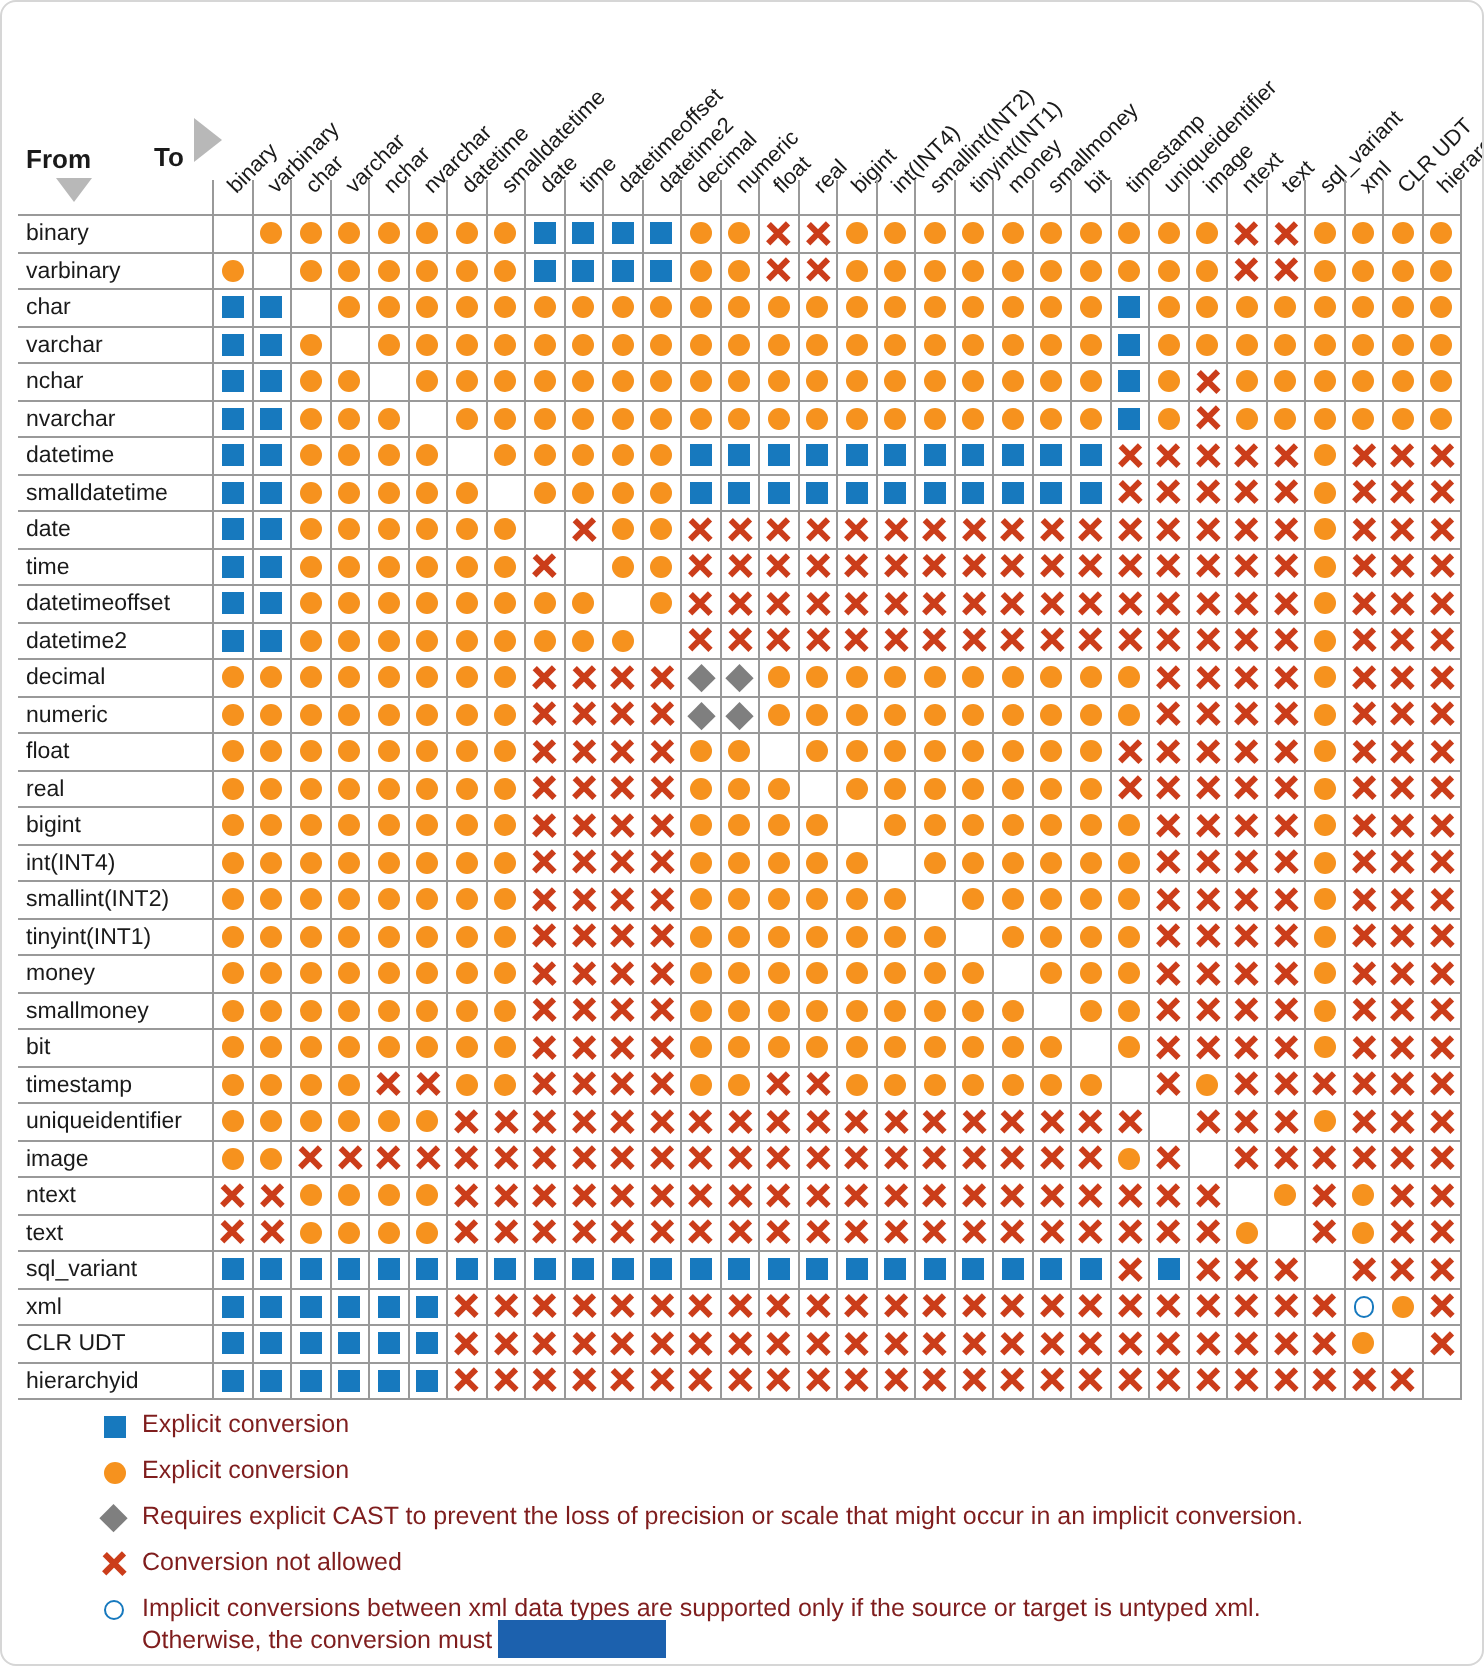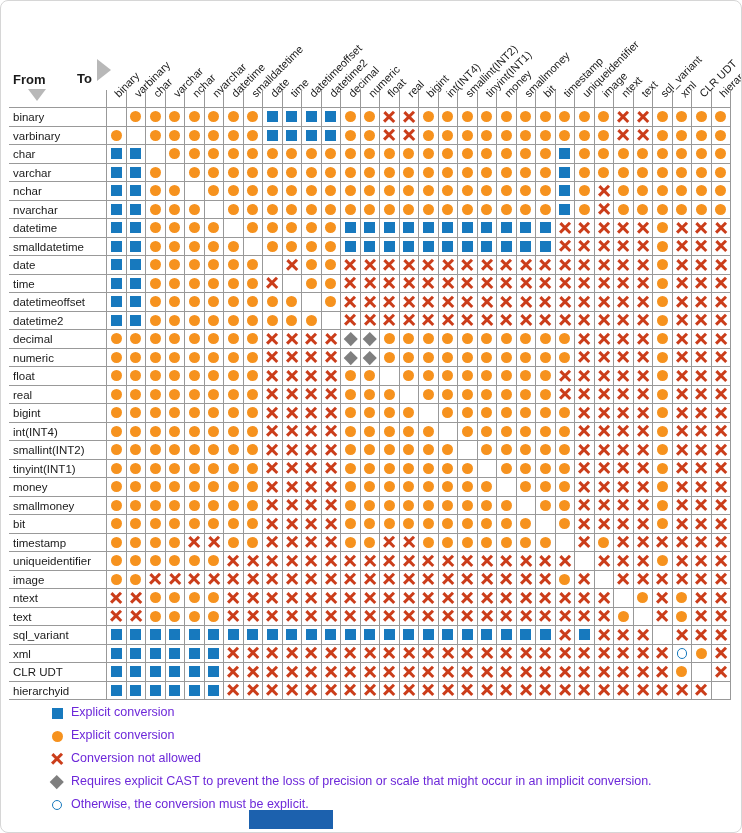--- a/index.html
+++ b/index.html
@@ -35,21 +35,21 @@
   .sym-I::before { content:""; position:absolute; inset:0; margin:auto; width:11px; height:11px; border-radius:50%; background:#f6921e; }
   .sym-D::before { content:""; position:absolute; inset:0; margin:auto; width:9.5px; height:9.5px; background:#7f7f7f; transform:rotate(45deg); }
   .sym-O::before { content:""; position:absolute; inset:0; margin:auto; width:8.5px; height:8.5px; border:1.8px solid #1779be; border-radius:50%; background:#fff; }
   .sym-X::before, .sym-X::after { content:""; position:absolute; left:50%; top:50%; width:13.5px; height:3.4px; background:#cb3d1a; }
   .sym-X::before { transform:translate(-50%,-50%) rotate(45deg); }
   .sym-X::after  { transform:translate(-50%,-50%) rotate(-45deg); }
 
   .legend { position:absolute; left:48px; top:704px; width:660px; }
   .legend-item { display:flex; align-items:flex-start; margin-bottom:7px; }
   .legend-marker { position:relative; width:16px; height:16px; flex:0 0 16px; margin-right:6px; }
-  .legend-text { font-size:12.5px; color:#6d28d9; line-height:15.5px; }
+  .legend-text { font-size:12.5px; color:#7f1d1d; line-height:15.5px; }
 
   .footer-bar { position:absolute; left:248px; top:809px; width:84px; height:19px; background:#1c61ae; }
 </style>
 </head>
 <body>
 
 <div class="card">
   <div class="from-label">From</div>
   <div class="tri-down"></div>
   <div class="to-label">To</div>
@@ -1191,32 +1191,33 @@
           <div>Explicit conversion</div>
         </div>
       </div>
       <div class="legend-item">
         <span class="legend-marker sym-I"></span>
         <div class="legend-text">
           <div>Explicit conversion</div>
         </div>
       </div>
       <div class="legend-item">
+        <span class="legend-marker sym-D"></span>
+        <div class="legend-text">
+          <div>Requires explicit CAST to prevent the loss of precision or scale that might occur in an implicit conversion.</div>
+        </div>
+      </div>
+      <div class="legend-item">
         <span class="legend-marker sym-X"></span>
         <div class="legend-text">
           <div>Conversion not allowed</div>
         </div>
       </div>
       <div class="legend-item">
-        <span class="legend-marker sym-D"></span>
-        <div class="legend-text">
-          <div>Requires explicit CAST to prevent the loss of precision or scale that might occur in an implicit conversion.</div>
-        </div>
-      </div>
-      <div class="legend-item">
         <span class="legend-marker sym-O"></span>
         <div class="legend-text">
+          <div>Implicit conversions between xml data types are supported only if the source or target is untyped xml.</div>
           <div>Otherwise, the conversion must be explicit.</div>
         </div>
       </div>
     </div>
   <div class="footer-bar"></div>
 </div>
 
 </body></html>

